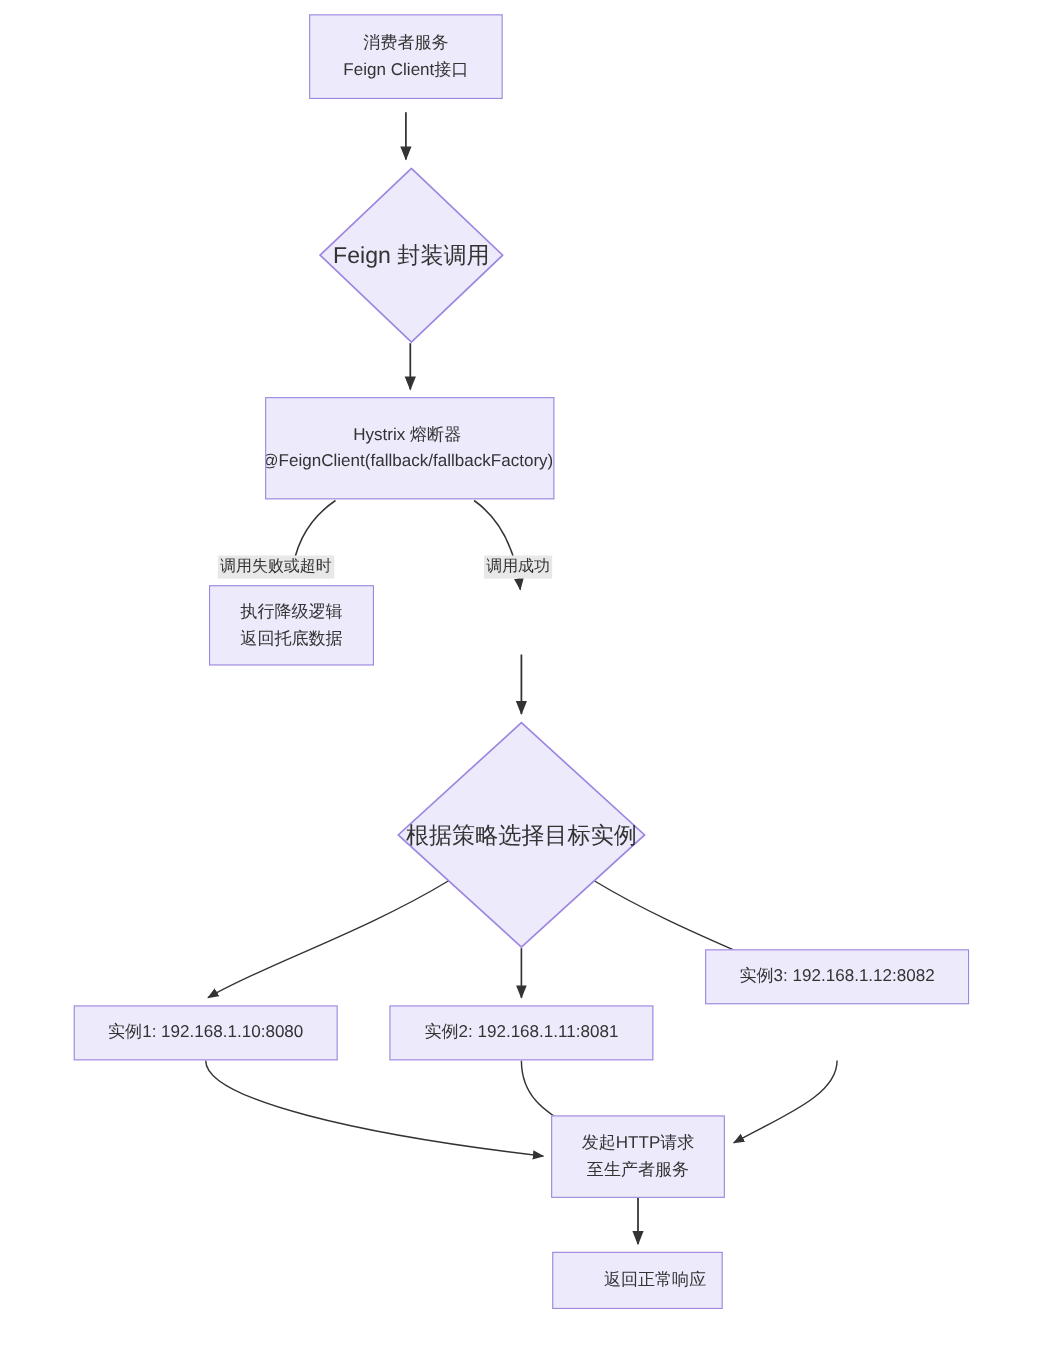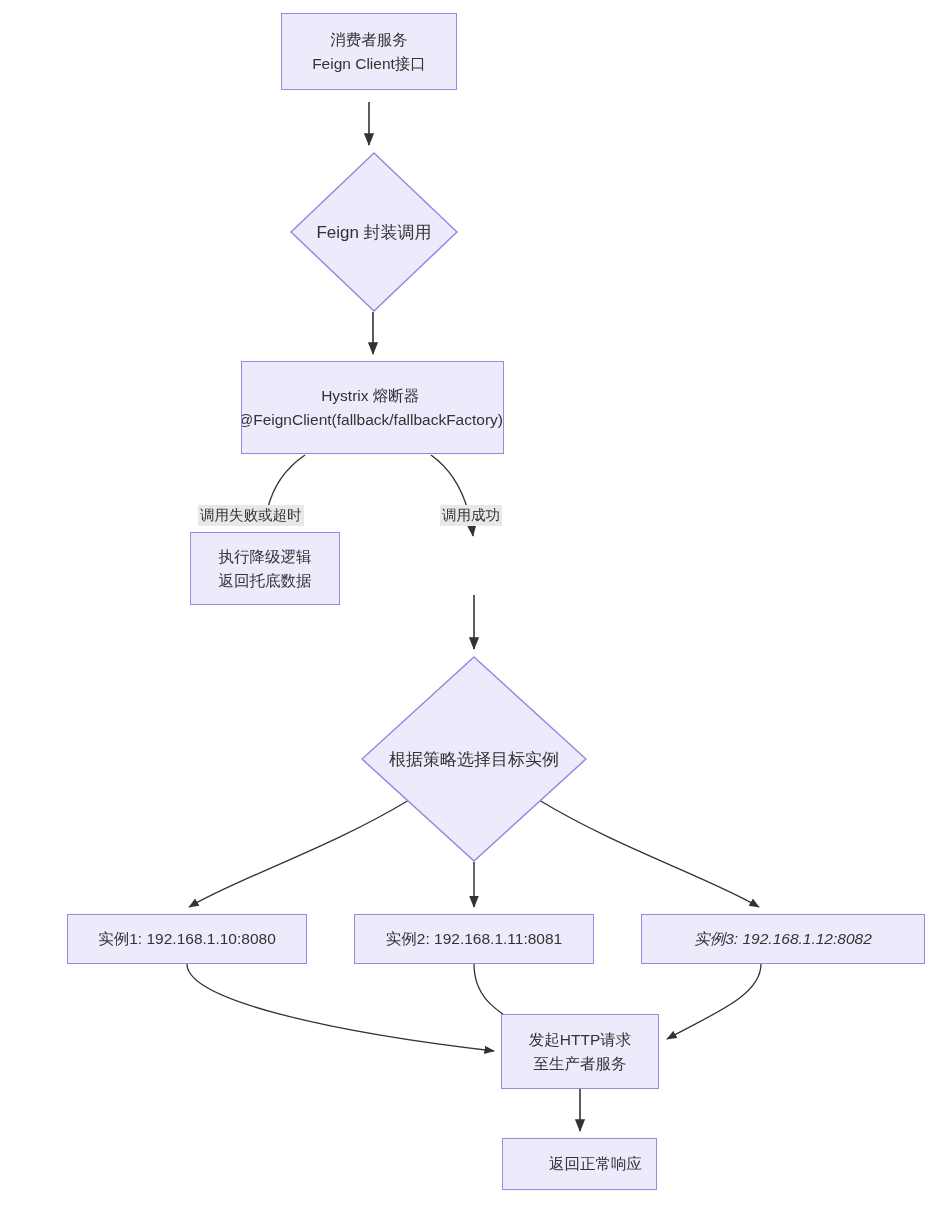--- a/index.html
+++ b/index.html
@@ -60,21 +60,21 @@
   .diamond-shape {
     position: absolute;
     top: 0;
     left: 0;
     width: 100%;
     height: 100%;
   }
   .diamond-label {
     position: relative;
     z-index: 2;
-    font-size: 17px;
+    font-size: 21px;
     color: #333333;
     white-space: nowrap;
     text-align: center;
   }
   .edge-label {
     position: absolute;
     background: #E8E8E8;
     color: #333333;
     font-size: 14.5px;
     line-height: 1.3;
@@ -151,21 +151,21 @@
   </div>
 
   <div class="node" style="left:67px; top:914px; width:240px; height:50px;">
     <span class="node-text">实例1: 192.168.1.10:8080</span>
   </div>
 
   <div class="node" style="left:354px; top:914px; width:240px; height:50px;">
     <span class="node-text">实例2: 192.168.1.11:8081</span>
   </div>
 
-  <div class="node" style="left:641px; top:914px; width:284px; height:50px;font-style:italic;">
+  <div class="node" style="left:641px; top:863px; width:240px; height:50px;">
     <span class="node-text">实例3: 192.168.1.12:8082</span>
   </div>
 
   <div class="node" style="left:501px; top:1014px; width:158px; height:75px;">
     <span class="node-text">发起HTTP请求
 至生产者服务</span>
   </div>
 
   <div class="node" style="left:502px; top:1138px; width:155px; height:52px;padding-left:32px;">
     <span class="node-text">返回正常响应</span>

